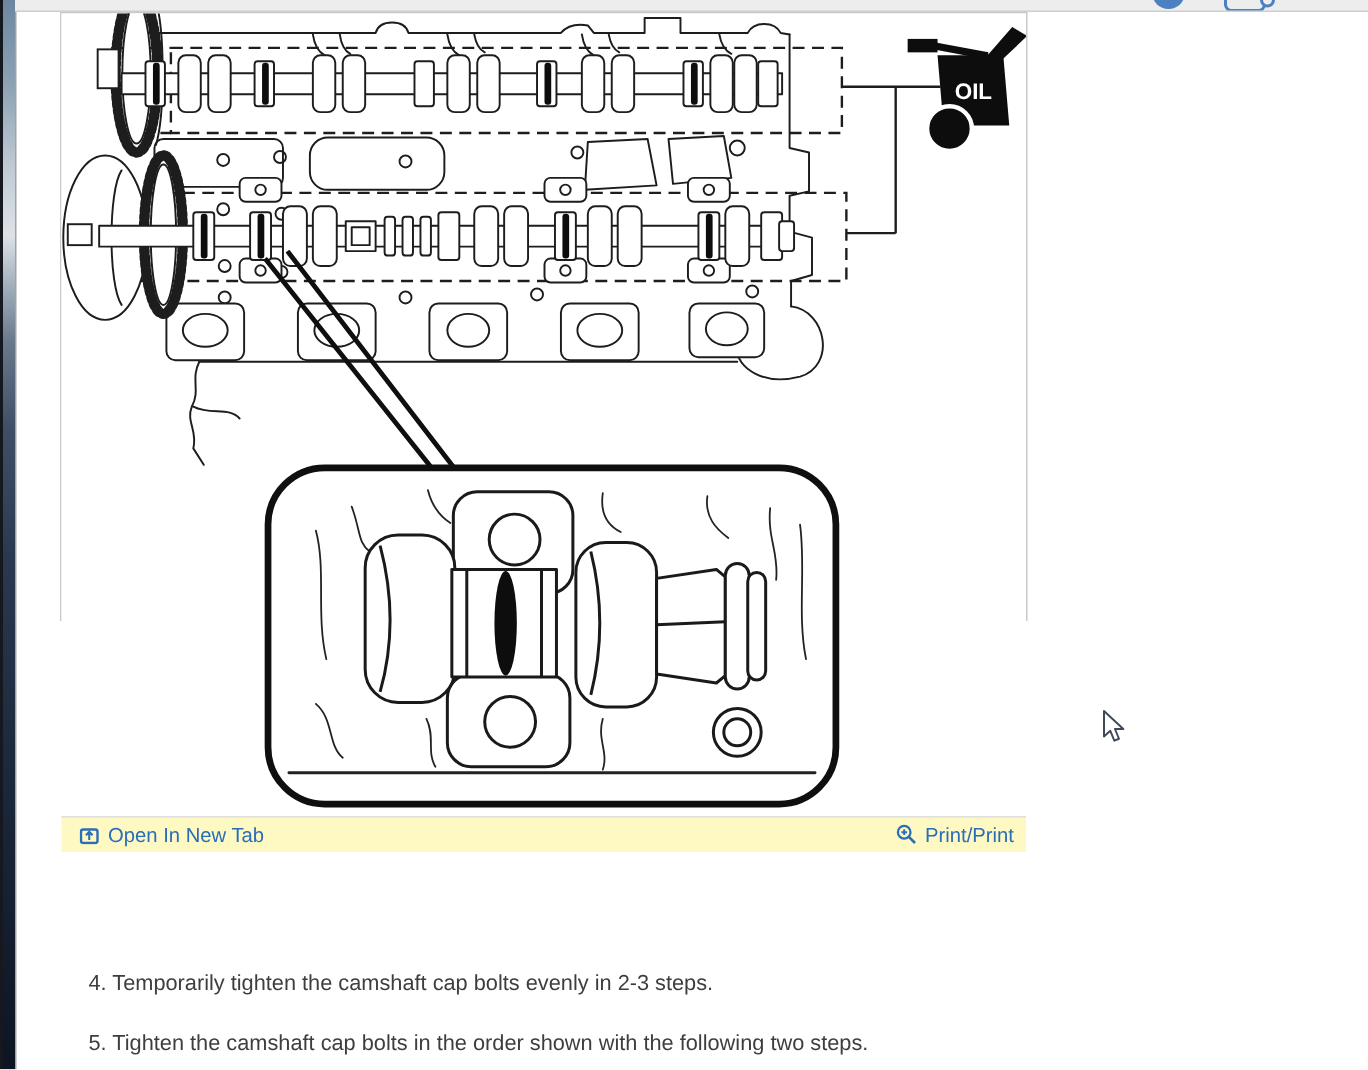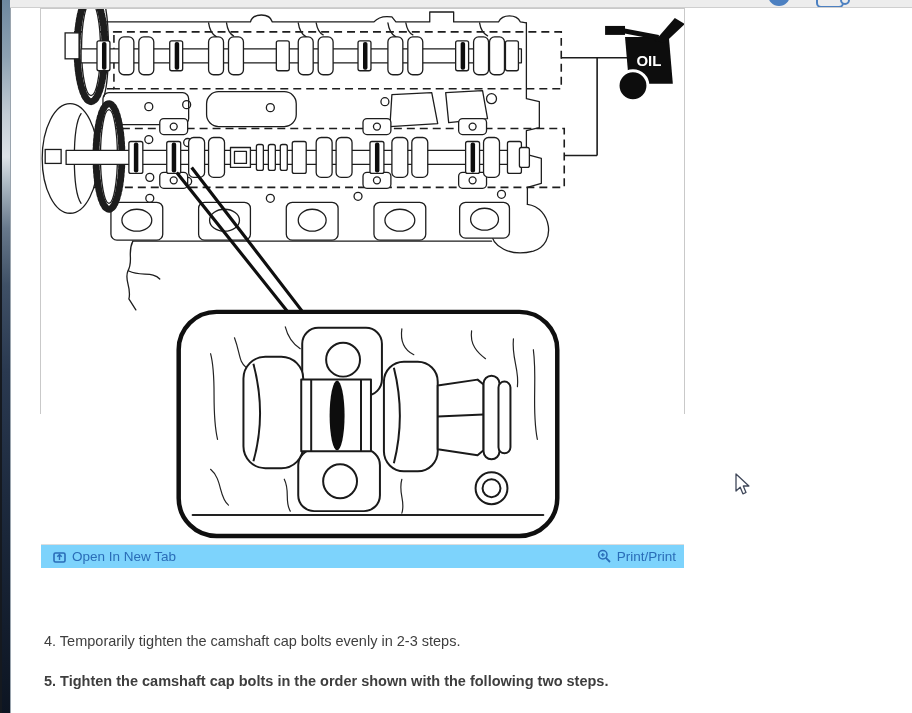--- a/index.html
+++ b/index.html
@@ -19,31 +19,31 @@
     border-radius:50%; background:#4c80c1; }
   .tb-chat { position:absolute; left:806px; top:-13px; width:24px; height:17px;
     border:2px solid #4c80c1; border-radius:5px; background:transparent; }
   .tb-chat::after { content:""; position:absolute; right:-8px; top:6px; width:6px; height:6px;
     border:2px solid #4c80c1; border-radius:50%; background:#ededed; }
 
   
   .panel { position:absolute; left:40px; top:8px; width:645px; height:406px;
     box-sizing:border-box; border:1px solid #c9c9c9; background:#fff; }
   .diagram { width:643px; height:535px; display:block; background:#fff; }
-  .panel-footer { height:24px; background:#7dd3fc; border-top:1px solid #dddddd;
+  .panel-footer { height:24px; background:#fef9c3; border-top:1px solid #dddddd;
     display:flex; justify-content:space-between; align-items:center;
     padding:0 8px 0 12px; box-sizing:border-box; }
   .vlink { display:flex; align-items:center; gap:5px; color:#2a6db8; font-size:13.5px;
     cursor:pointer; text-decoration:none; white-space:nowrap; }
   .vlink svg { display:block; }
 
   
-  .step { position:absolute; left:44px; margin:0; font-size:14.5px; color:#3e3e3e; }
+  .step { position:absolute; left:44px; margin:15px; font-size:14.5px; color:#3e3e3e; }
   #step4 { top:633px; }
-  #step5 { top:673px;font-weight:bold; }
+  #step5 { top:673px; }
 
   
   .cursor { position:absolute; left:735px; top:473px; }
 </style>
 </head>
 <body>
 
 <div class="screen">
 
   <div class="edge-black"></div>

